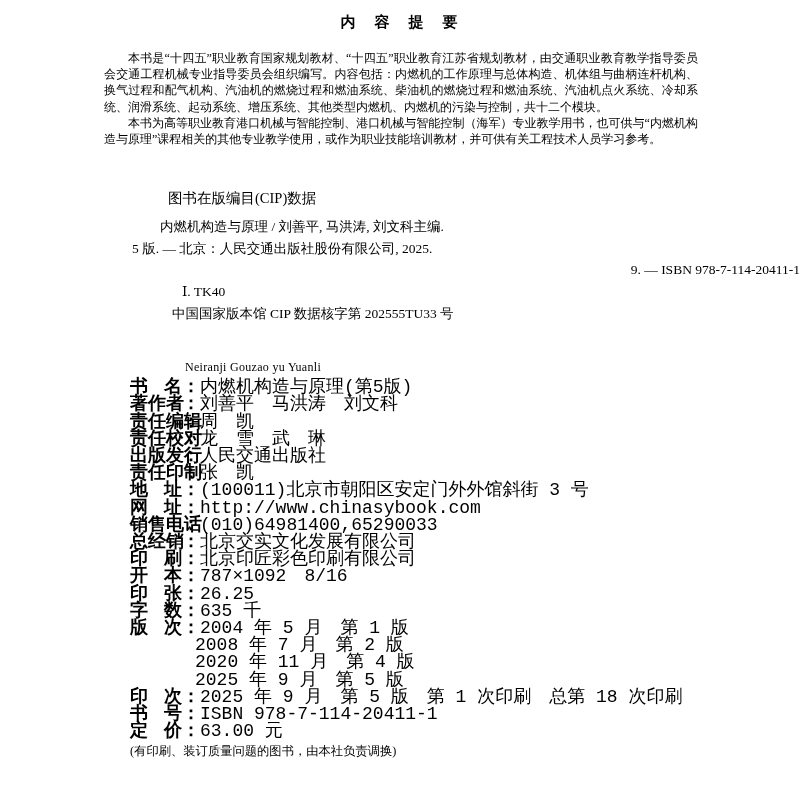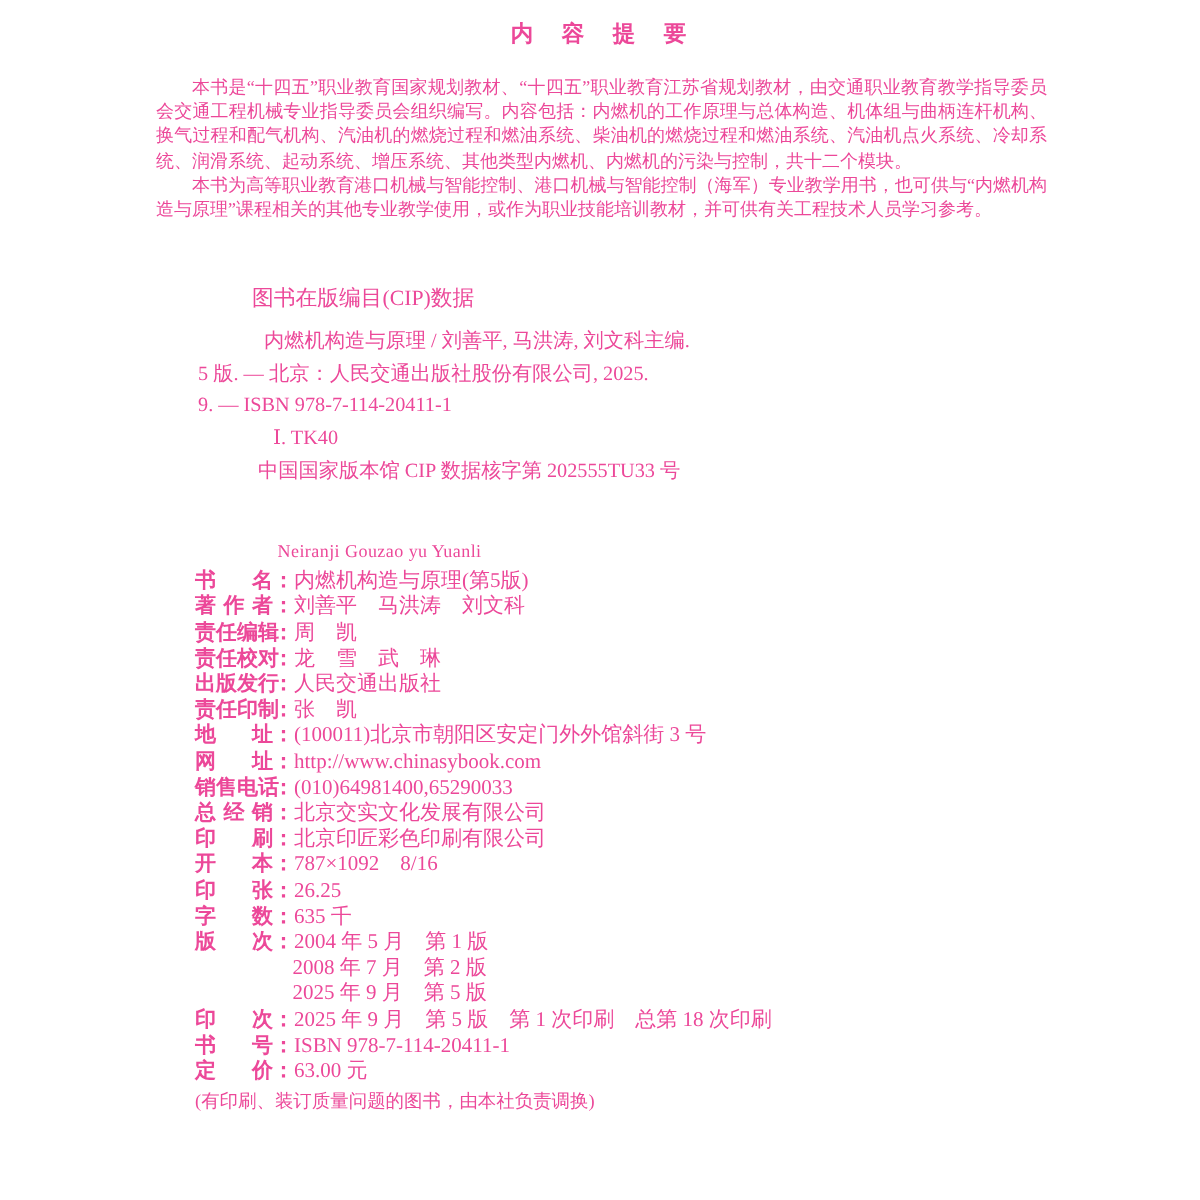--- a/index.html
+++ b/index.html
@@ -2,21 +2,21 @@
 <html><head>
 <meta charset="utf-8">
 <style>
   html, body { margin: 0; padding: 0; background: #e8e8e8; }
   .page {
     position: relative;
     width: 800px;
     height: 800px;
     background: #ffffff;
     font-family: "Liberation Serif", "DejaVu Serif", serif;
-    color: #ec4899;
+    color: #000000;
     overflow: hidden;
     box-sizing: border-box;
   }
   .doc-title {
     margin: 0;
     padding-top: 13px;
     text-align: center;
     font-size: 15px;
     font-weight: bold;
     letter-spacing: 2px;
@@ -34,34 +34,34 @@
     margin-left: 168px;
     font-size: 14.5px;
     font-weight: normal;
   }
   .cip-lines {
     margin-left: 132px;
     margin-top: 8px;
     font-size: 13.5px;
     line-height: 21.6px;
   }
-  .cip-line.l0 { margin-left: 44px; }
+  .cip-line.l0 { margin-left: 28px; }
   .cip-line.l1 { margin-left: 0; }
-  .cip-line.l2 { margin-left: 0; }
+  .cip-line.l2 { margin-left: 0; text-align: right; }
   .cip-line.l3 { margin-left: 50px; }
   .cip-line.l4 { margin-left: 40px; }
 
   .colophon { margin-left: 130px; margin-top: 36px; }
   .romanized {
     margin-left: 55px;
     margin-bottom: 4px;
     font-size: 12px;
     letter-spacing: 0.3px;
   }
-  .rows { font-size: 14px; line-height: 17.2px; }
+  .rows { font-size: 18px; line-height: 17.2px; font-family: Liberation Mono, monospace; }
   .row { white-space: nowrap; }
   .lab {
     display: inline-block;
     width: 52px;
     font-weight: bold;
     text-align: justify;
     text-align-last: justify;
     vertical-align: bottom;
   }
   .colon { font-weight: bold; }
@@ -103,20 +103,21 @@
         <div class="row"><span class="lab">地址</span><span class="colon">：</span><span class="val">(100011)北京市朝阳区安定门外外馆斜街 3 号</span></div>
         <div class="row"><span class="lab">网址</span><span class="colon">：</span><span class="val">http://www.chinasybook.com</span></div>
         <div class="row"><span class="lab">销售电话</span><span class="colon">：</span><span class="val">(010)64981400,65290033</span></div>
         <div class="row"><span class="lab">总经销</span><span class="colon">：</span><span class="val">北京交实文化发展有限公司</span></div>
         <div class="row"><span class="lab">印刷</span><span class="colon">：</span><span class="val">北京印匠彩色印刷有限公司</span></div>
         <div class="row"><span class="lab">开本</span><span class="colon">：</span><span class="val">787×1092　8/16</span></div>
         <div class="row"><span class="lab">印张</span><span class="colon">：</span><span class="val">26.25</span></div>
         <div class="row"><span class="lab">字数</span><span class="colon">：</span><span class="val">635 千</span></div>
         <div class="row"><span class="lab">版次</span><span class="colon">：</span><span class="val">2004 年 5 月　第 1 版</span></div>
         <div class="row cont"><span class="val">2008 年 7 月　第 2 版</span></div>
+        <div class="row cont"><span class="val">2020 年 11 月　第 4 版</span></div>
         <div class="row cont"><span class="val">2025 年 9 月　第 5 版</span></div>
         <div class="row"><span class="lab">印次</span><span class="colon">：</span><span class="val">2025 年 9 月　第 5 版　第 1 次印刷　总第 18 次印刷</span></div>
         <div class="row"><span class="lab">书号</span><span class="colon">：</span><span class="val">ISBN 978-7-114-20411-1</span></div>
         <div class="row"><span class="lab">定价</span><span class="colon">：</span><span class="val">63.00 元</span></div>
       </div>
     <div class="note">(有印刷、装订质量问题的图书，由本社负责调换)</div>
   </div>
 
 </div>
 

